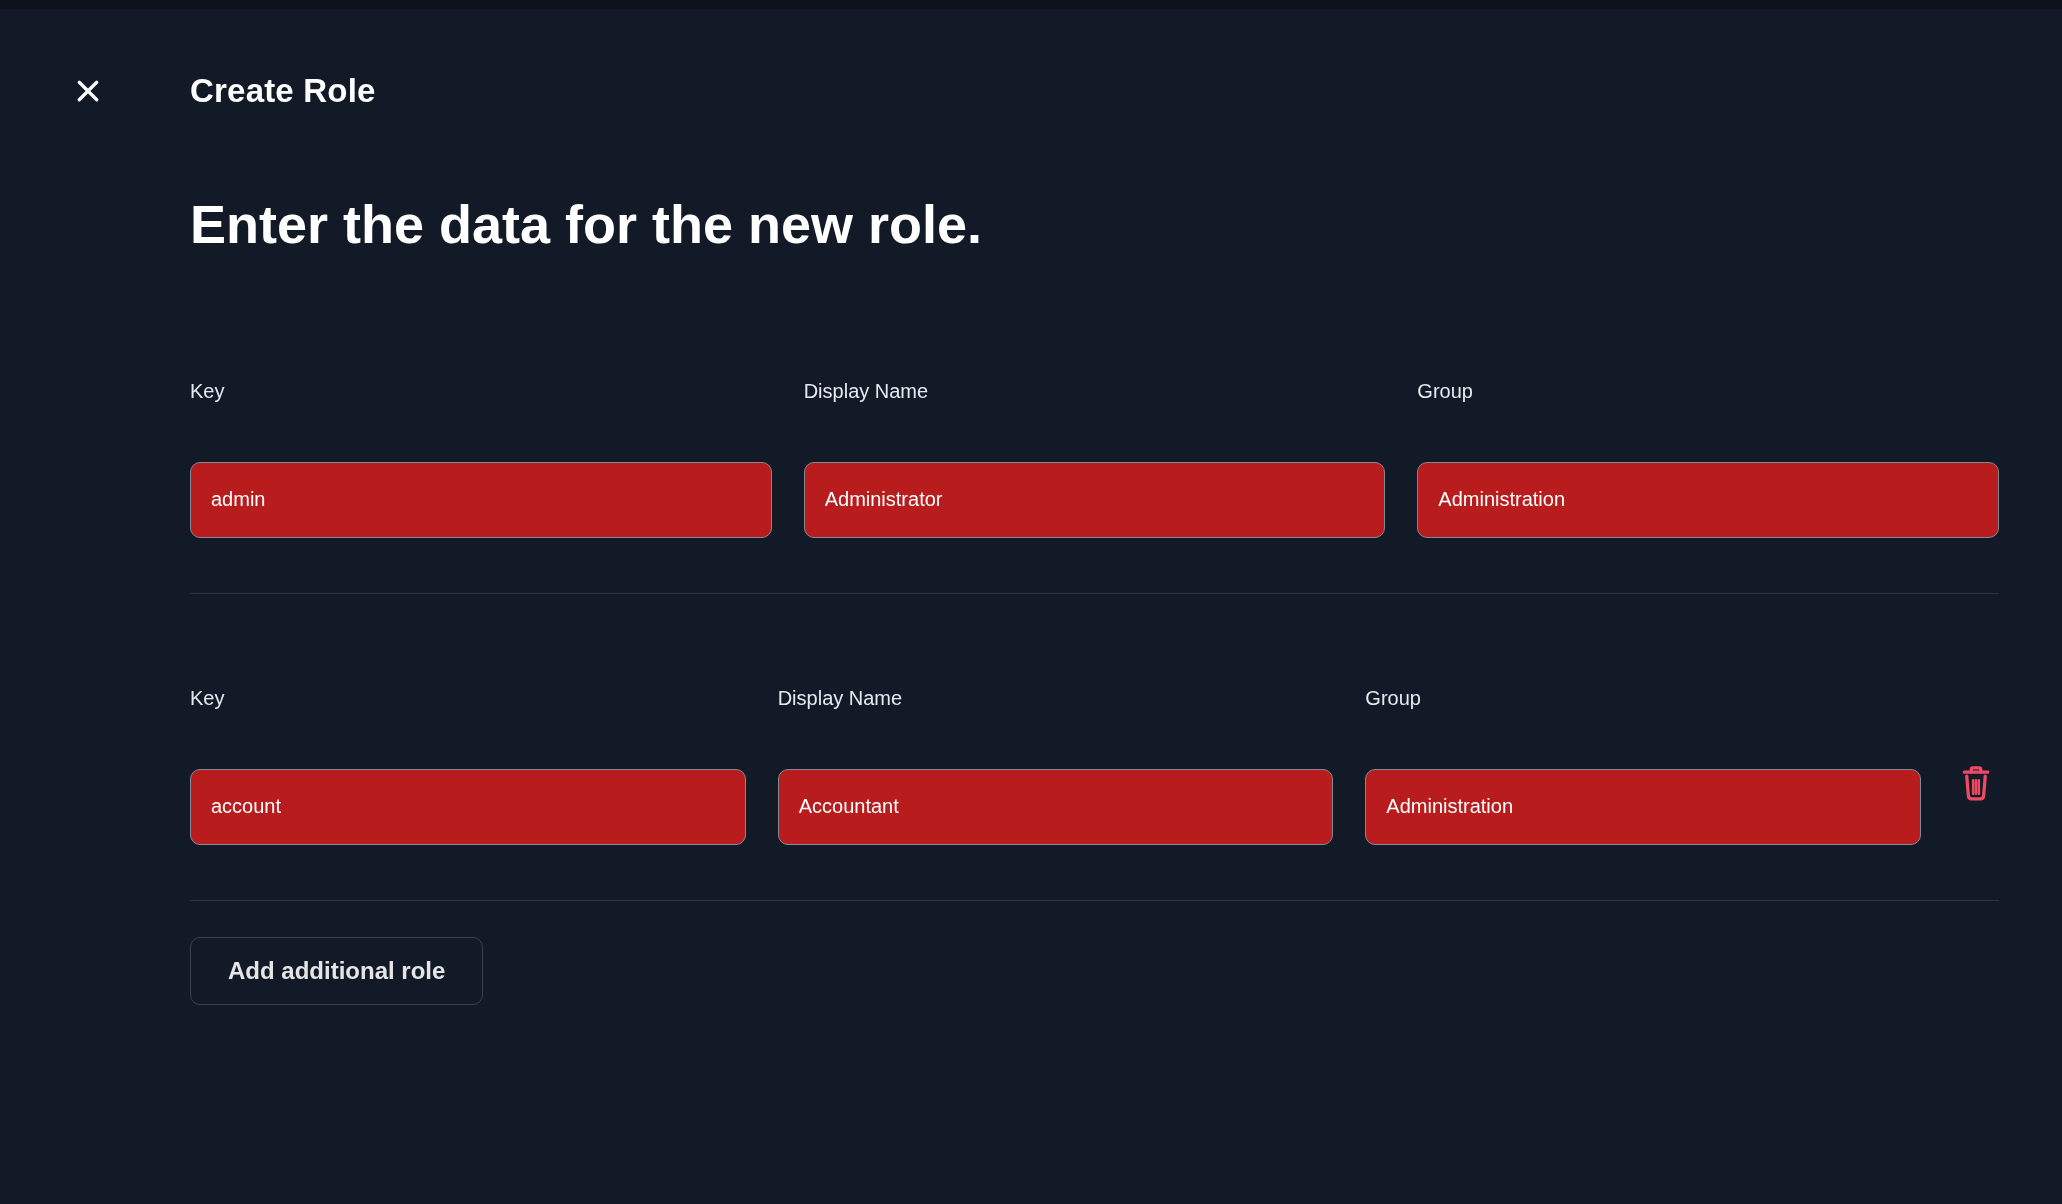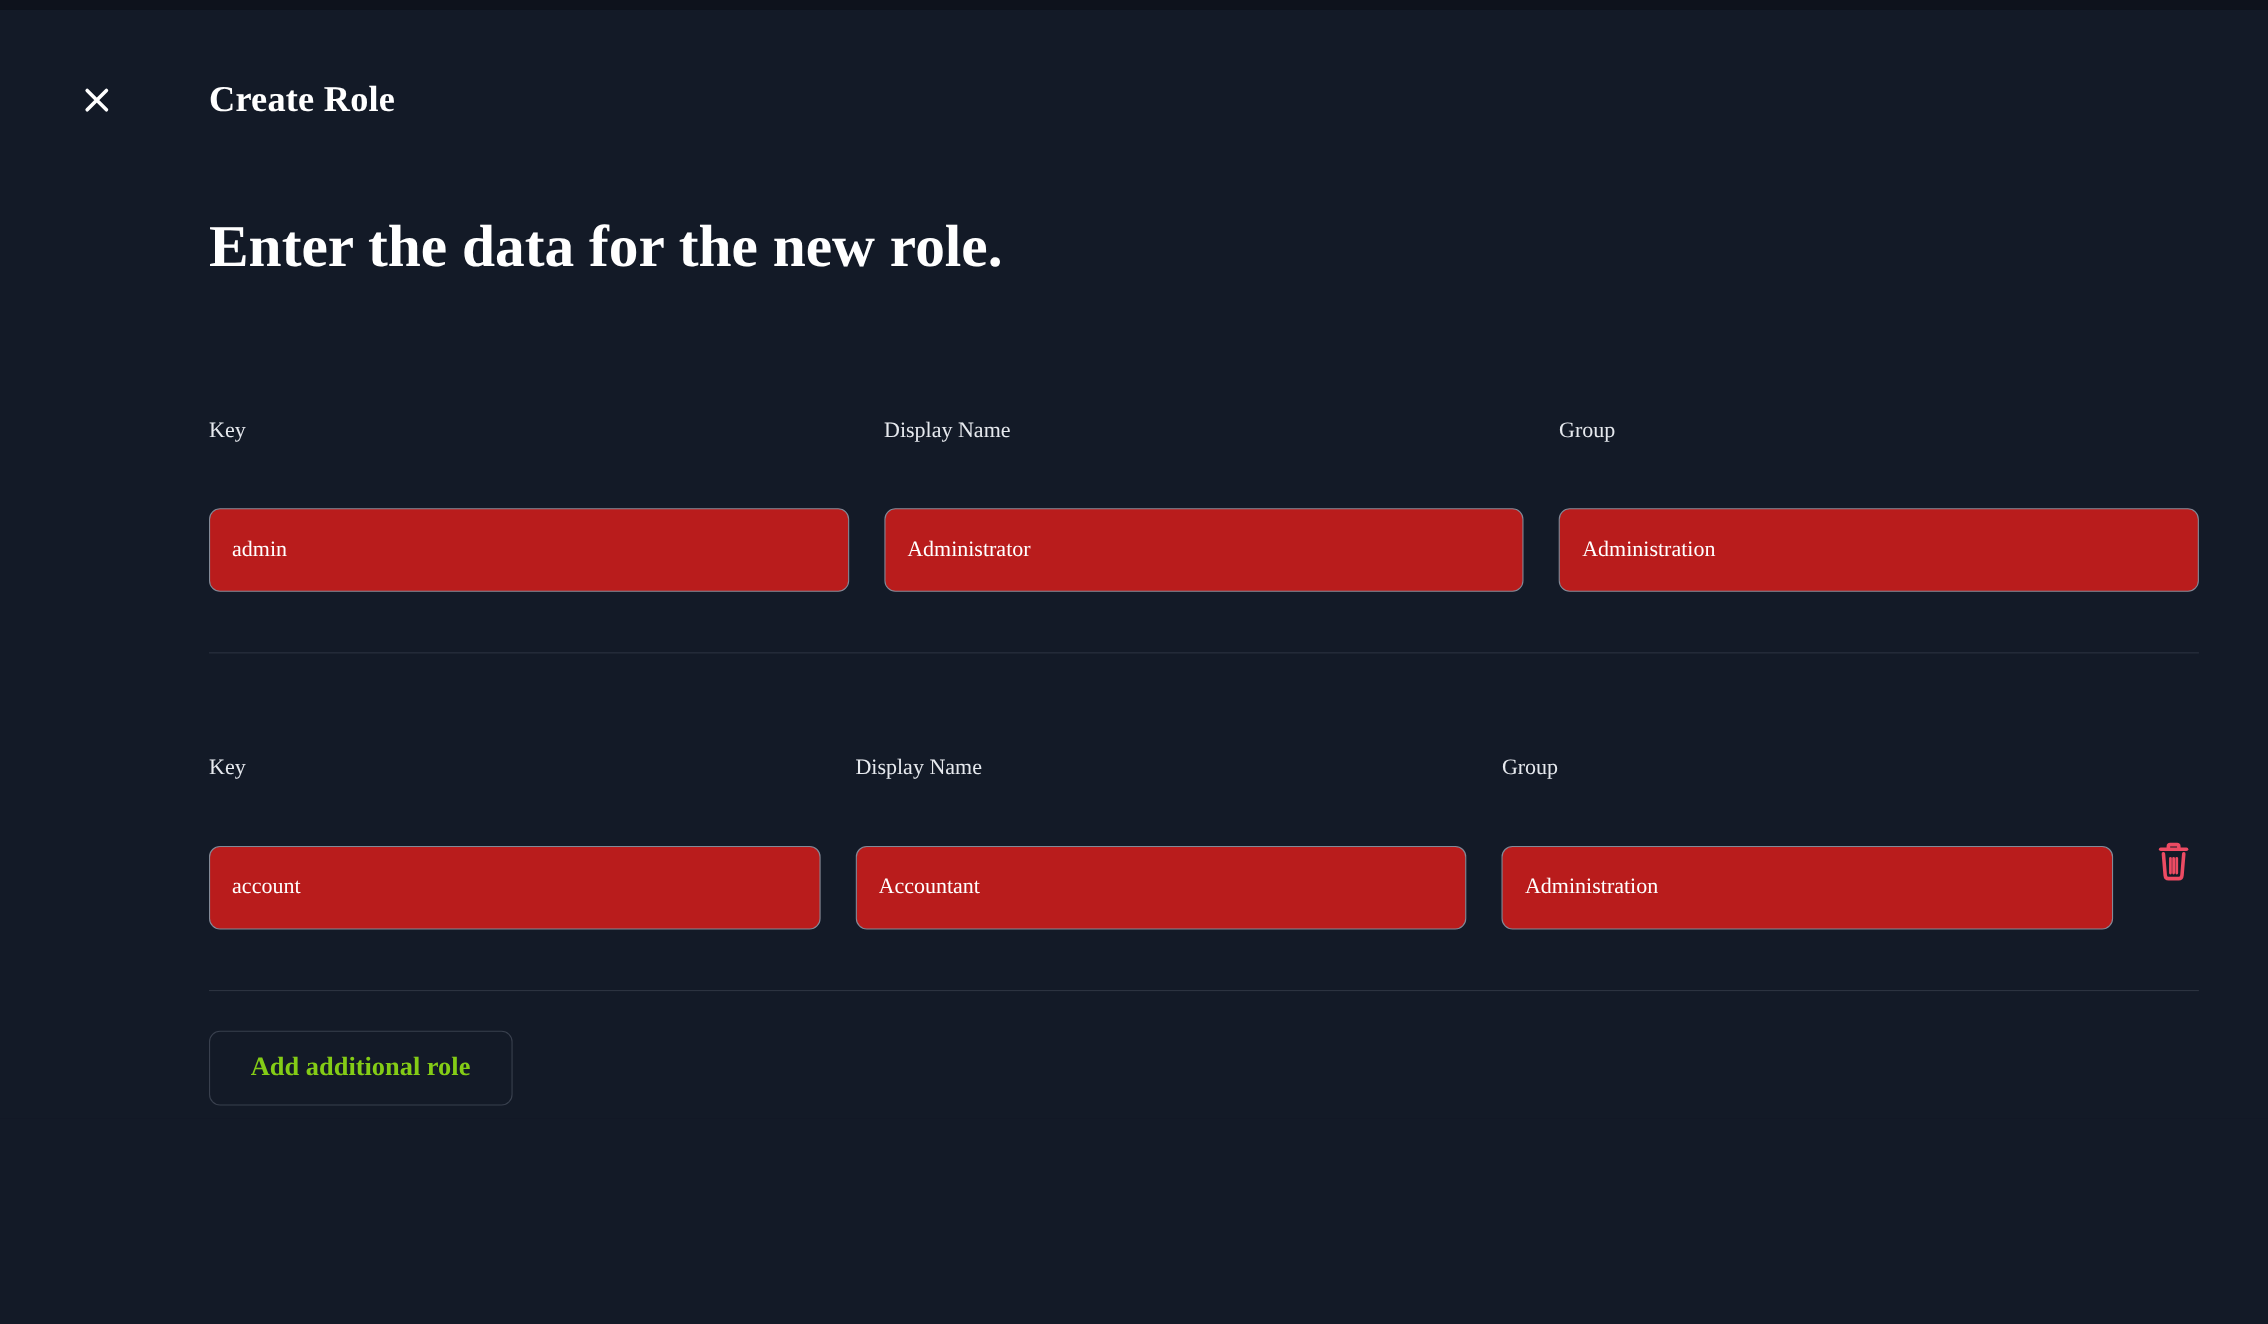--- a/index.html
+++ b/index.html
@@ -2,21 +2,21 @@
 <html><head>
 <meta charset="utf-8">
 <style>
   html, body { margin: 0; padding: 0; background: #131a27; }
   .page {
     position: relative;
     width: 2062px;
     height: 1017px;
     background: #131a27;
     color: #ffffff;
-    font-family: Liberation Serif, serif;
+    font-family: Liberation Sans, sans-serif;
     overflow: hidden;
   }
   .top-strip {
     position: absolute;
     top: 0; left: 0; right: 0;
     height: 9px;
     background: #0e121c;
   }
   .header {
     display: flex;
@@ -106,21 +106,21 @@
     margin: 55px 0 0 0;
   }
   .add-role-btn {
     display: block;
     margin-top: 36px;
     height: 68px;
     padding: 0 37px;
     background: transparent;
     border: 1.5px solid #39404e;
     border-radius: 10px;
-    color: #84cc16;
+    color: #e5e5e5;
     font-size: 24px;
     font-weight: 600;
     font-family: inherit;
     cursor: pointer;
   }
   .save-btn {
     display: block;
     margin-top: 130px;
     width: 312px;
     height: 101px;

